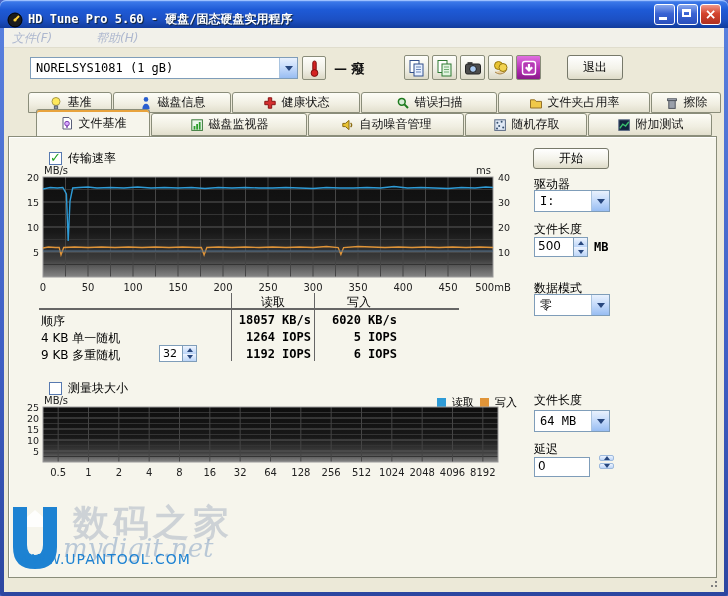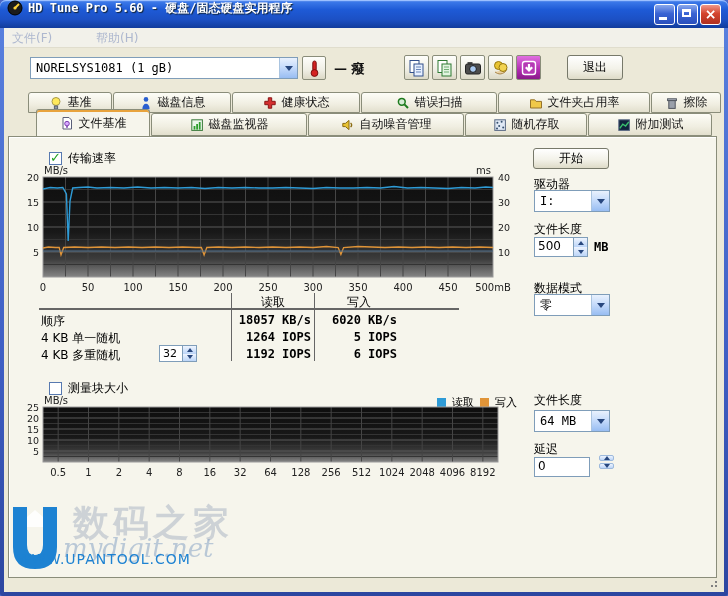--- a/index.html
+++ b/index.html
@@ -3,35 +3,35 @@
 <meta charset="utf-8">
 <style>
   html,body{margin:0;padding:0;}
   body{width:728px;height:596px;position:relative;font-family:"DejaVu Sans",sans-serif;font-size:12px;
        background:#4a67c8;overflow:hidden;-webkit-font-smoothing:antialiased;}
   .frame{position:absolute;inset:0;border-radius:6px 6px 3px 3px;
        background:linear-gradient(180deg,#5a82e0,#3f5fc4 60%,#2c46a0);}
   
   .titlebar{position:absolute;top:0;left:0;right:0;height:28px;border-radius:6px 6px 0 0;
        background:linear-gradient(180deg,#79a5f2 0%,#3a77e8 8%,#1e5ad6 35%,#1c50c4 70%,#123c9c 100%);
-       display:flex;align-items:flex-start;box-shadow:inset 0 1px 0 #9cc0ff;}
+       display:flex;align-items:flex-end;box-shadow:inset 0 1px 0 #9cc0ff;}
   .app-icon{margin:0 5px 0 7px;width:16px;height:16px;flex:0 0 auto;}
   .title-text{color:#fff;font-family:"DejaVu Sans Mono",monospace;font-weight:bold;font-size:12px;
        text-shadow:1px 1px 1px #123;white-space:nowrap;}
   .winbtns{position:absolute;right:7px;top:4px;display:flex;gap:2px;}
   .wbtn{width:21px;height:21px;border-radius:3px;border:1px solid #fff;box-sizing:border-box;
        background:linear-gradient(180deg,#8aa8ec,#3a64d4 45%,#2a4fbc);position:relative;}
   .wbtn.close{background:linear-gradient(180deg,#f0988a,#d4442e 45%,#b03020);}
   .wbtn .g-min{position:absolute;left:4px;bottom:4px;width:8px;height:3px;background:#fff;}
   .wbtn .g-max{position:absolute;left:4px;top:4px;width:9px;height:8px;border:2px solid #fff;border-top-width:3px;box-sizing:border-box;}
   .wbtn .g-close{position:absolute;left:0;top:0;width:100%;height:100%;color:#fff;font-weight:bold;
        font-size:14px;line-height:19px;text-align:center;}
   
   .client{position:absolute;top:28px;left:4px;right:4px;bottom:4px;background:#ece9d8;}
-  .menubar{position:absolute;top:0;left:0;right:0;height:19px;background:#f2f1ea;border-bottom:1px solid #e0ddcd;}
+  .menubar{position:absolute;top:0;left:0;right:0;height:19px;background:#f2f1ea;border-bottom:1px solid #e0ddcd;font-style:italic;}
   .menu-item{position:absolute;top:2px;color:#aeb8cf;font-size:12px;}
   
   .combo{position:absolute;height:22px;background:#fff;border:1px solid #7f9db9;box-sizing:border-box;display:flex;align-items:center;}
   .combo-text{flex:1;padding:0 5px;font-family:"DejaVu Sans Mono",monospace;font-size:12px;color:#000;
        white-space:nowrap;overflow:hidden;}
   .combo-btn{width:17px;align-self:stretch;background:linear-gradient(180deg,#e9f1fd,#c7dcfb 45%,#98bdf2);
        border-left:1px solid #aac4e0;display:flex;align-items:center;justify-content:center;}
   .chev-dn{width:0;height:0;border-left:4px solid transparent;border-right:4px solid transparent;border-top:5px solid #28477e;}
   .tool-btn{position:absolute;width:25px;height:25px;border:1px solid #8a8d7a;border-radius:2px;box-sizing:border-box;
        background:linear-gradient(180deg,#fefefb,#efeee4 60%,#dcd9c6);display:flex;align-items:center;justify-content:center;}
@@ -371,21 +371,21 @@
     <div class="tline" style="left:30px;top:171px;width:420px;height:2px;"></div>
 
     <div class="tbl-cell" style="left:32px;top:176px;">顺序</div>
     <div class="tbl-cell tbl-val" style="left:202px;top:176px;width:100px;text-align:right;">18057 KB/s</div>
     <div class="tbl-cell tbl-val" style="left:288px;top:176px;width:100px;text-align:right;">6020 KB/s</div>
 
     <div class="tbl-cell" style="left:32px;top:193px;">4 KB 单一随机</div>
     <div class="tbl-cell tbl-val" style="left:202px;top:193px;width:100px;text-align:right;">1264 IOPS</div>
     <div class="tbl-cell tbl-val" style="left:288px;top:193px;width:100px;text-align:right;">5 IOPS</div>
 
-    <div class="tbl-cell" style="left:32px;top:210px;">4 KB 多重随机</div>
+    <div class="tbl-cell" style="left:32px;top:210px;">9 KB 多重随机</div>
     <div class="spinbox" style="left:150px;top:208px;">
       <span class="spin-text" style="width:24px;height:17px;font-size:11px;">32</span>
       <span class="spin-btns" style="height:17px;">
         <span class="spin-b">
             <span class="arr-up"></span>
           </span>
         <span class="spin-b">
             <span class="arr-dn"></span>
           </span>
       </span>

